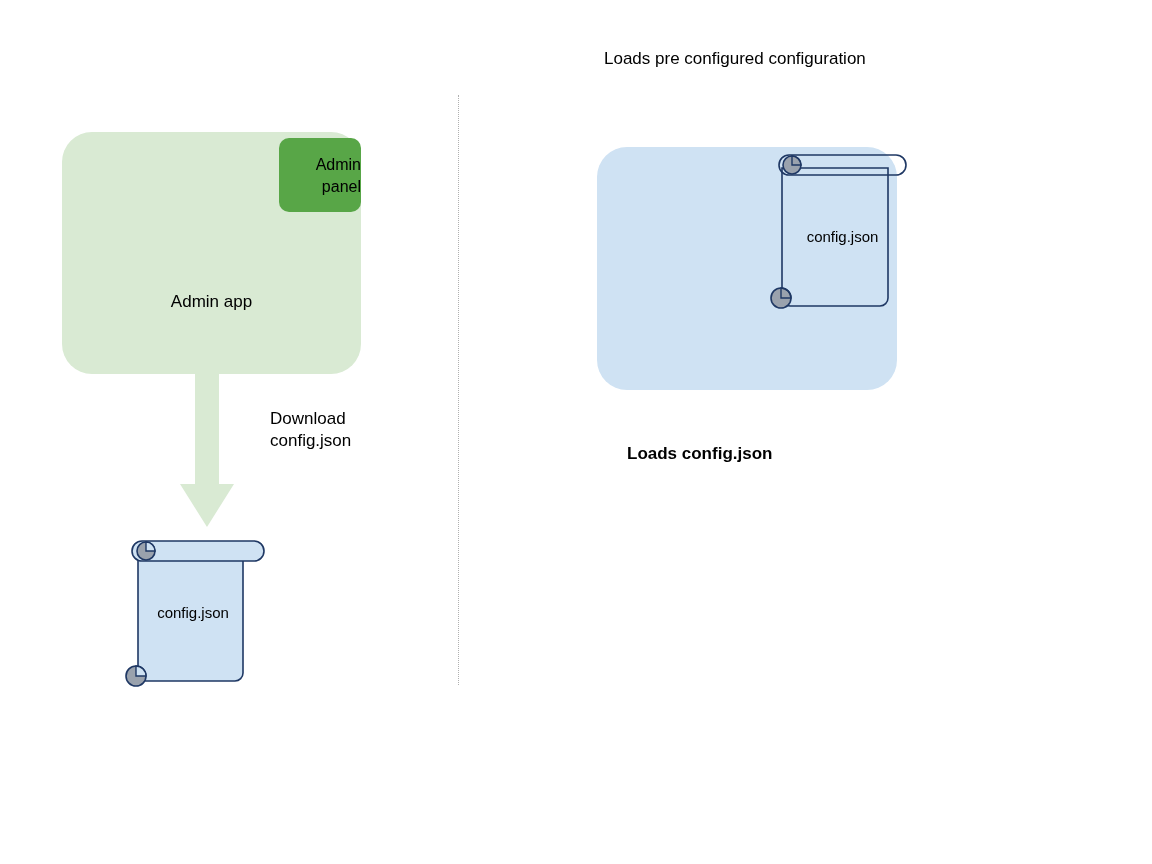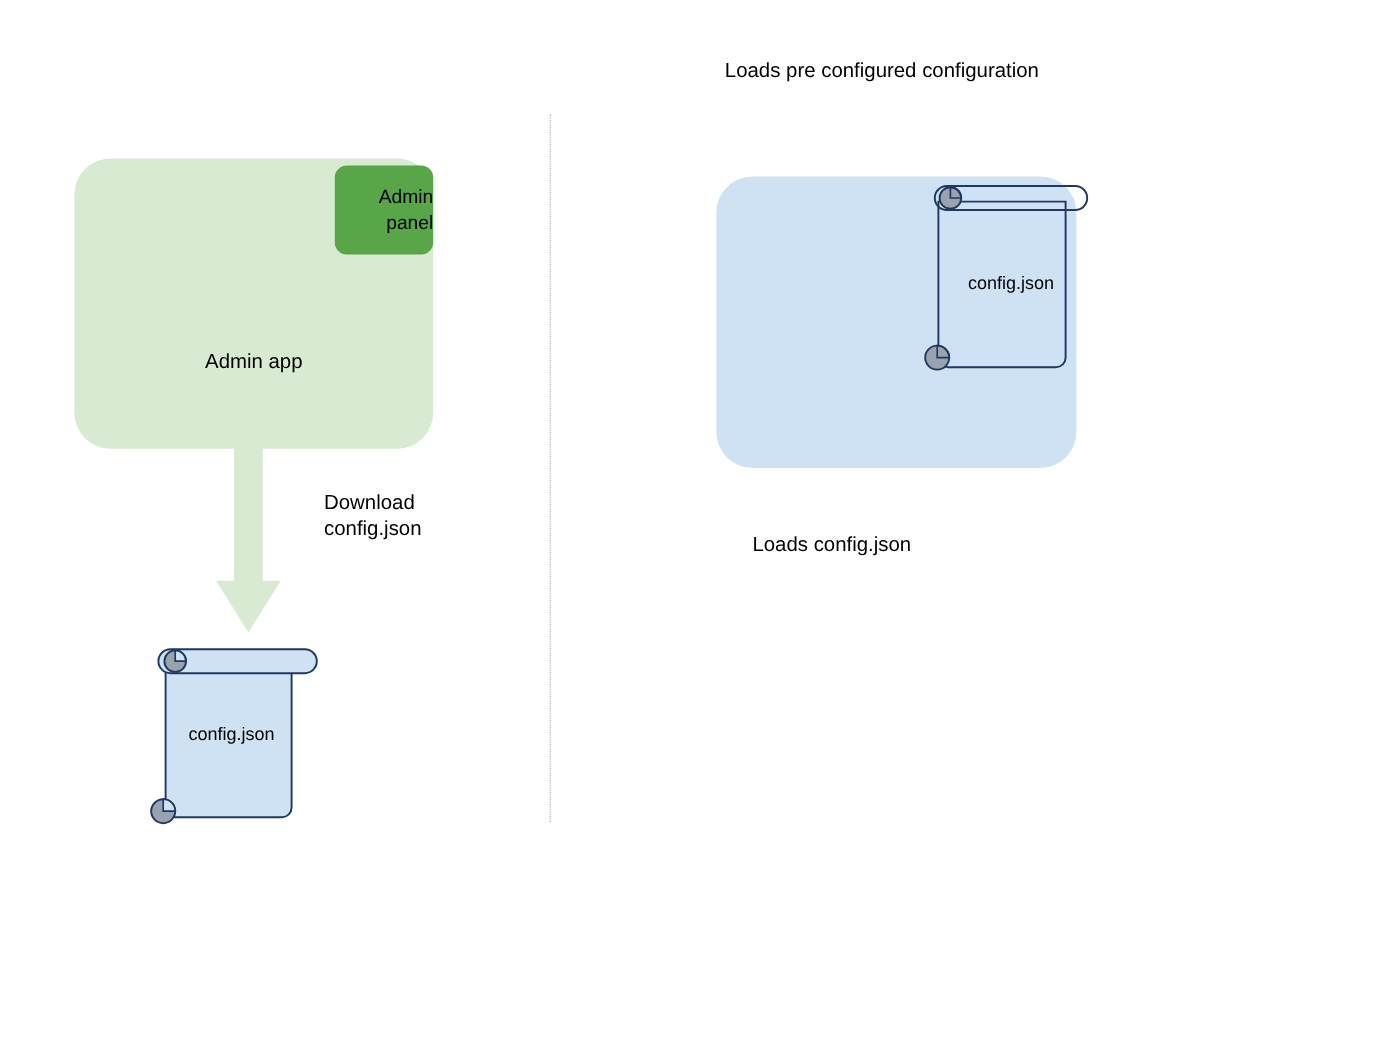--- a/index.html
+++ b/index.html
@@ -131,20 +131,21 @@
   }
   #demo-app-label {
     left: 597px;
     top: 259px;
     width: 205px;
   }
 
   #loads-config-label {
     left: 627px;
     top: 443px;
+    font-weight: bold;
   }
 </style>
 </head>
 <body>
 
 <div class="canvas">
 
 
   <div class="label" id="heading-right">Loads pre configured configuration</div>
 

